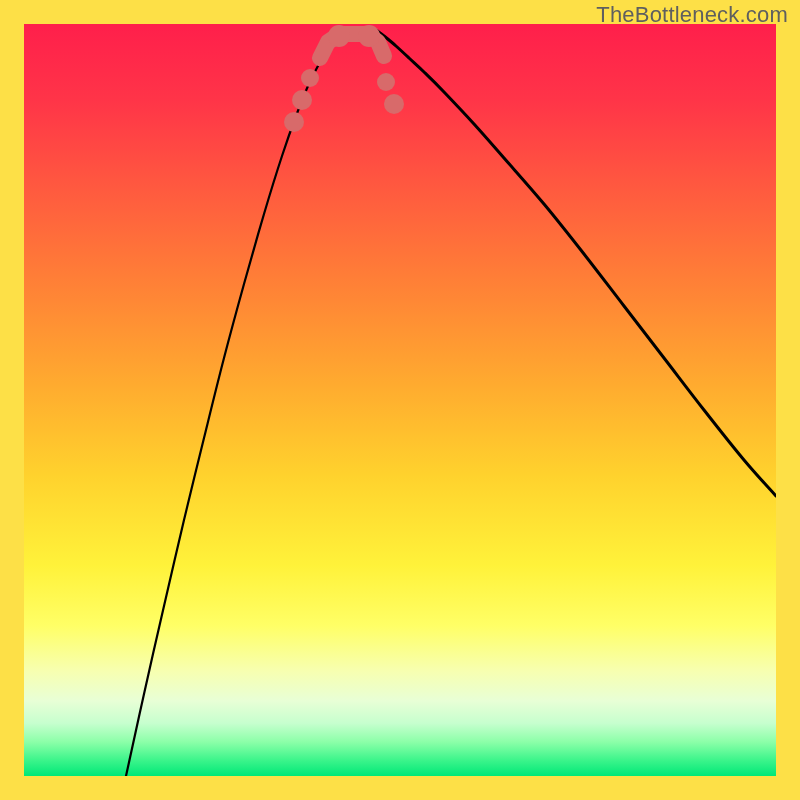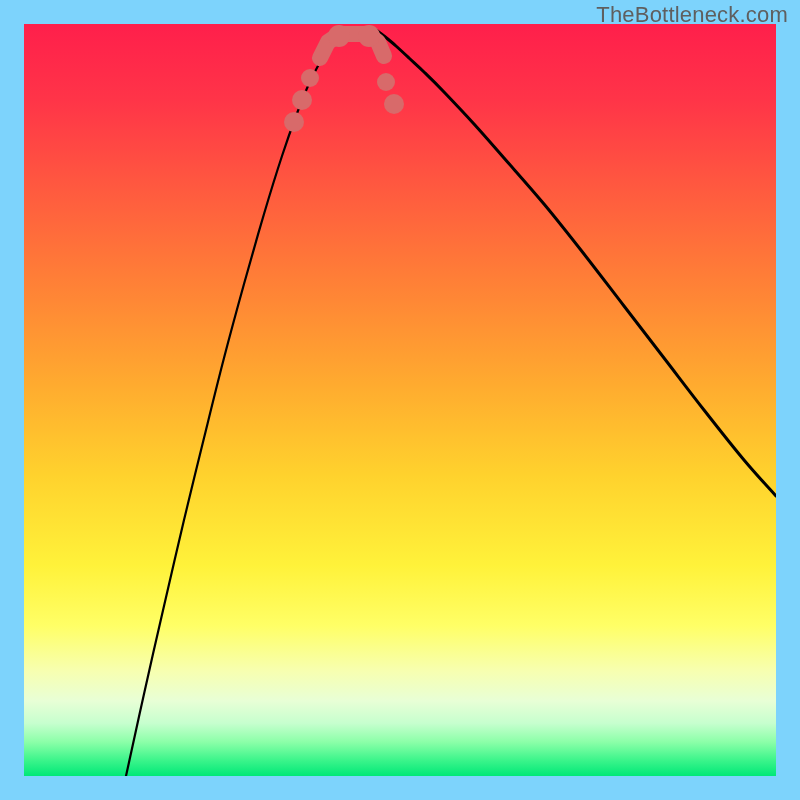--- a/index.html
+++ b/index.html
@@ -9,21 +9,21 @@
     height: 800px;
     overflow: hidden;
     background: #000;
     font-family: Arial, Helvetica, sans-serif;
   }
   .frame {
     position: absolute;
     top: 0; left: 0;
     width: 800px;
     height: 800px;
-    background: #7dd3fc;
+    background: #fde047;
   }
   .plot {
     position: absolute;
     top: 24px;
     left: 24px;
     width: 752px;
     height: 752px;
     overflow: hidden;
   }
   .gradient {

